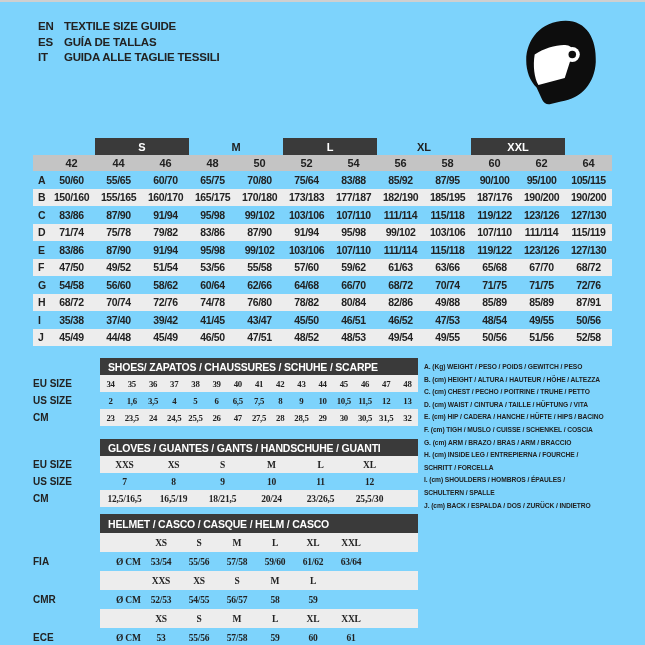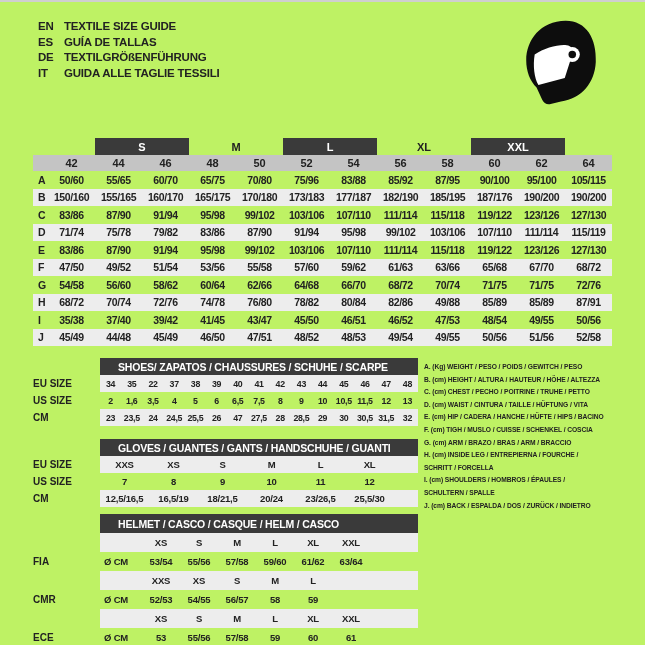--- a/index.html
+++ b/index.html
@@ -1,18 +1,18 @@
 <!DOCTYPE html>
 <html><head>
 <meta charset="utf-8">
 <style>
   * { margin:0; padding:0; box-sizing:border-box; }
   html,body { background:#fff; }
   #page {
-    position:relative; width:645px; height:645px; background:#bef264;
+    position:relative; width:645px; height:645px; background:#7dd3fc;
     border-top:2px solid #cfcfcf;
     font-family:"Liberation Sans","DejaVu Sans",sans-serif; color:#222;
     overflow:hidden;
   }
 
   
   .lang-block { position:absolute; left:38px; top:17px; }
   .lang-row { display:flex; font-weight:bold; font-size:11.5px; line-height:15.6px; letter-spacing:-0.2px; }
   .lang-code { width:26px; }
 
@@ -31,56 +31,52 @@
   .data-row .cell { display:flex; align-items:center; justify-content:center; font-size:10.5px; font-weight:bold; letter-spacing:-0.4px; }
   .data-row .letter { justify-content:flex-start; padding-left:5px; letter-spacing:0; }
   #measurement-rows .data-row:nth-child(even) { background:#ededed; }
 
   
   .subtable { position:absolute; left:33px; display:grid; grid-template-columns:67px 318px; }
   #shoes-table  { top:356px; grid-auto-rows:17px; }
   #gloves-table { top:437px; grid-auto-rows:17px; }
   #helmet-table { top:512px; grid-auto-rows:19px; }
   .sub-header { background:#3a3a3a; color:#fff; font-size:10.5px; font-weight:bold;
-                display:flex; align-items:center; padding-left:18px; letter-spacing:-0.2px; }
+                display:flex; align-items:center; padding-left:8px; letter-spacing:-0.2px; }
   .sub-label { font-size:10px; font-weight:bold; display:flex; align-items:center; }
-  .sub-band { display:grid; }
+  .sub-band { display:grid;font-family:Liberation Serif, serif; }
   .stripe { background:#ededed; }
   .shoes-band  { grid-template-columns:repeat(15,1fr); }
   .gloves-band { grid-template-columns:repeat(6,1fr); padding-right:24px; }
   .helmet-band { grid-template-columns:42px repeat(6,38px) 1fr; }
   .sub-band .cell { display:flex; align-items:center; justify-content:center; font-weight:bold; }
   .shoes-band .cell  { font-size:8.8px; letter-spacing:-0.3px; }
   .gloves-band .cell { font-size:9.5px; letter-spacing:-0.2px; }
   .helmet-band .cell { font-size:9.5px; letter-spacing:-0.2px; }
-  .helmet-band .unit { justify-content:flex-start; padding-left:4px; }
+  .helmet-band .unit { justify-content:flex-start; padding-left:4px;margin-left:12px; }
 
   
   .legend { position:absolute; left:424px; top:359px; width:270px;
             font-size:8px; font-weight:bold; line-height:12.6px; letter-spacing:-0.1px;
             transform:scaleX(0.835); transform-origin:left top; }
   .legend-item { white-space:pre-line; }
 </style>
 </head>
 <body>
 
 <div id="page">
 
   <div class="lang-block">
       <div class="lang-row">
         <div class="lang-code">EN</div>
         <div class="lang-text">TEXTILE SIZE GUIDE</div>
       </div>
       <div class="lang-row">
         <div class="lang-code">ES</div>
         <div class="lang-text">GUÍA DE TALLAS</div>
-      </div>
-      <div class="lang-row">
-        <div class="lang-code">DE</div>
-        <div class="lang-text">TEXTILGRÖßENFÜHRUNG</div>
       </div>
       <div class="lang-row">
         <div class="lang-code">IT</div>
         <div class="lang-text">GUIDA ALLE TAGLIE TESSILI</div>
       </div>
     </div>
 
   <div class="helmet-pic">
     <svg viewBox="0 0 100 100" width="94" height="94" aria-hidden="true">
       <path d="M55 5 C28 5 13 26 13 47 C13 59 17 69 24 76 L30 89 C31.5 92.5 35 94.5 39 93.5 L50 91 C72 88 86 71 87 49 C88 24 77 5 55 5 Z" fill="#0d0d0d"></path>
@@ -117,21 +113,21 @@
         <div class="cell">64</div>
       </div>
     <div id="measurement-rows">
         <div class="grid13 data-row">
           <div class="cell letter">A</div>
           <div class="cell">50/60</div>
           <div class="cell">55/65</div>
           <div class="cell">60/70</div>
           <div class="cell">65/75</div>
           <div class="cell">70/80</div>
-          <div class="cell">75/96</div>
+          <div class="cell">75/64</div>
           <div class="cell">83/88</div>
           <div class="cell">85/92</div>
           <div class="cell">87/95</div>
           <div class="cell">90/100</div>
           <div class="cell">95/100</div>
           <div class="cell">105/115</div>
         </div>
         <div class="grid13 data-row">
           <div class="cell letter">B</div>
           <div class="cell">150/160</div>
@@ -270,21 +266,21 @@
       </div>
   </div>
 
   <div class="subtable" id="shoes-table">
     <div class="sub-label"></div>
     <div class="sub-header">SHOES/ ZAPATOS / CHAUSSURES / SCHUHE / SCARPE</div>
   <div class="sub-label">EU SIZE</div>
       <div class="sub-band shoes-band stripe">
         <div class="cell">34</div>
         <div class="cell">35</div>
-        <div class="cell">22</div>
+        <div class="cell">36</div>
         <div class="cell">37</div>
         <div class="cell">38</div>
         <div class="cell">39</div>
         <div class="cell">40</div>
         <div class="cell">41</div>
         <div class="cell">42</div>
         <div class="cell">43</div>
         <div class="cell">44</div>
         <div class="cell">45</div>
         <div class="cell">46</div>

